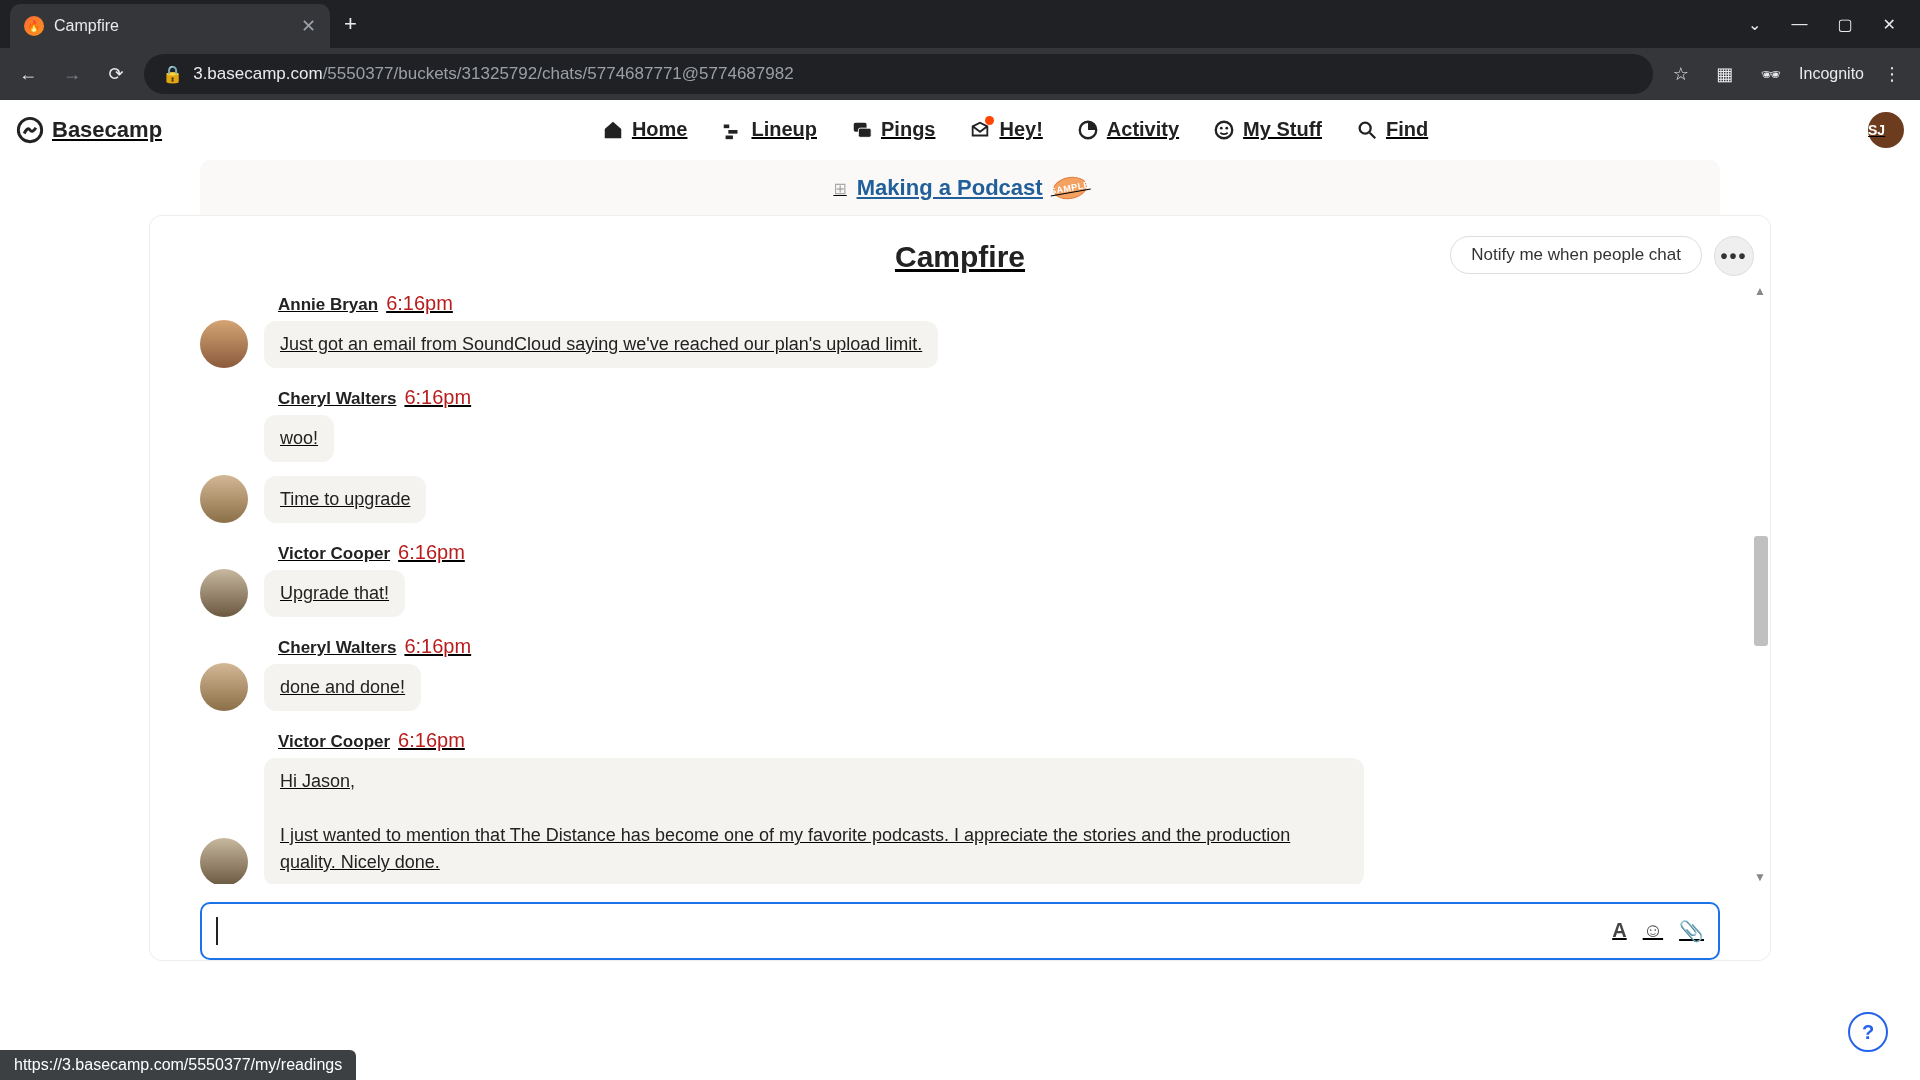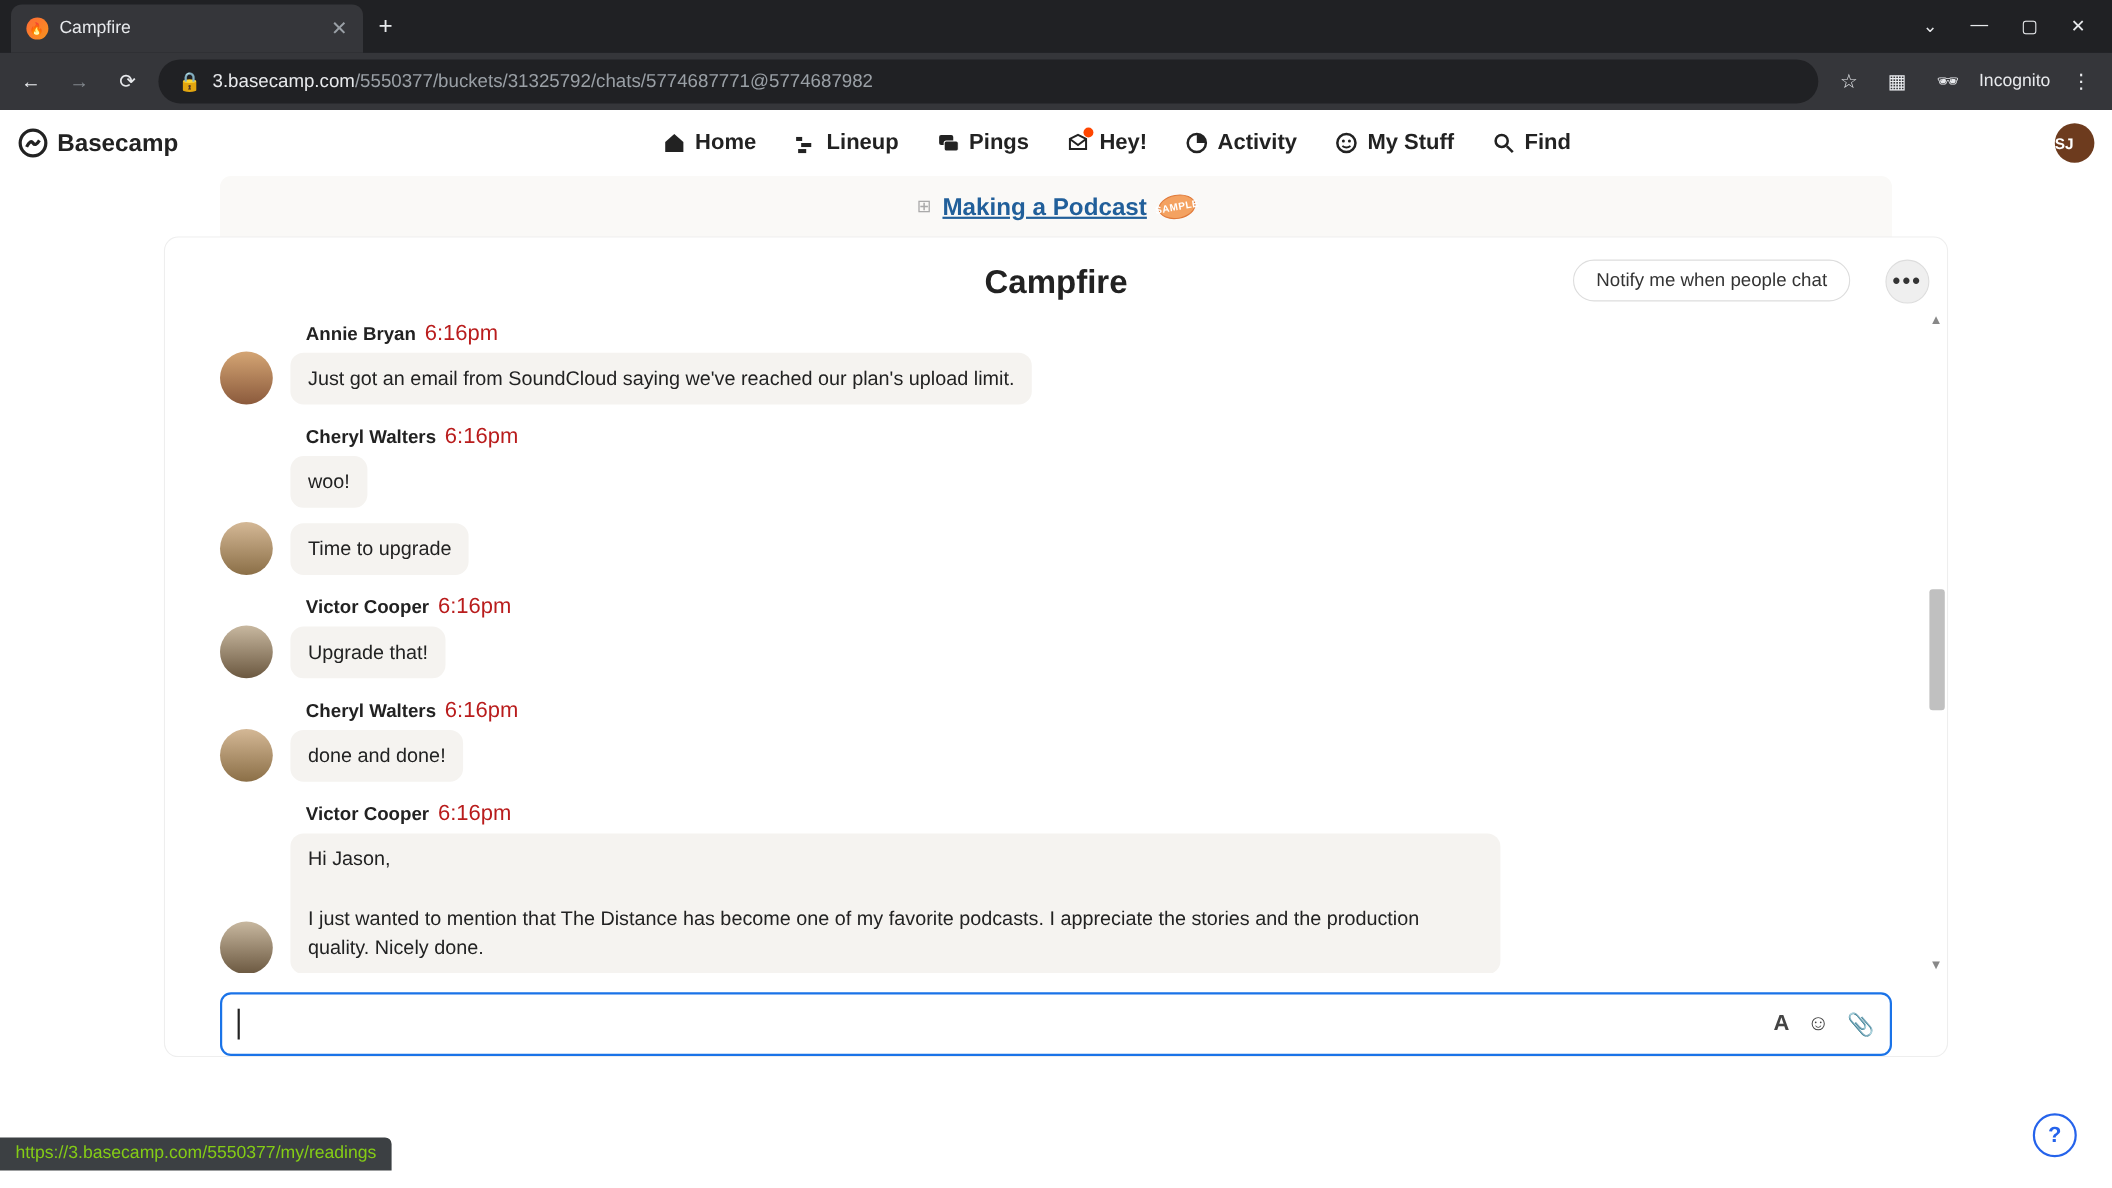--- a/index.html
+++ b/index.html
@@ -18,38 +18,38 @@
 
 .addr-bar { display: flex; align-items: center; height: 52px; background: #35363a; padding: 0 12px; gap: 12px; }
 .nav-btn { width: 32px; height: 32px; display:flex;align-items:center;justify-content:center; border-radius: 50%; color: #e8eaed; font-size: 18px; }
 .nav-btn.dim { color: #80868b; }
 .url-box { flex: 1; background: #202124; border-radius: 24px; height: 40px; display: flex; align-items: center; padding: 0 18px; gap: 10px; color: #9aa0a6; font-size: 17px; }
 .url-text .host { color: #e8eaed; }
 .url-right { display:flex; align-items:center; gap:18px; color:#e8eaed; margin-left:8px; }
 .incog-lbl { font-size:16px; }
 
 
-.app { background: #fff; height: calc(1080px - 100px); position: relative; }
+.app { background: #fff; height: calc(1080px - 100px); position: relative; text-decoration: underline; }
 .topnav { display:flex; align-items:center; height:60px; padding: 0 16px; border-bottom: 1px solid transparent; }
 .logo { display:flex; align-items:center; gap:8px; font-size:22px; font-weight:700; color:#222; }
 .logo-mark { width:28px;height:28px; }
 .main-nav { display:flex; gap:34px; margin:0 auto; }
 .nav-item { display:flex; align-items:center; gap:8px; font-size:20px; font-weight:700; color:#222; cursor:pointer;justify-content:flex-end; }
 .nav-item svg, .nav-item .icn { width:22px; height:22px; }
 .avatar { width:36px;height:36px;border-radius:50%;background:#6d3b1e;color:#fff;display:flex;align-items:center;font-size:14px;font-weight:600; }
 
 .project-bar { display:flex; align-items:center; justify-content:center; gap:10px; height:56px; background:#faf9f7; border-radius: 10px 10px 0 0; margin: 0 200px; }
 .project-link { color:#215f9a; font-size:22px; font-weight:700; text-decoration: underline; }
 .sample-badge { width:34px;height:22px;background:#f4a261;border:1px solid #e07a3a;border-radius:50%;transform:rotate(-10deg);display:flex;align-items:center;justify-content:center;font-size:9px;font-weight:700;color:#fff;letter-spacing:0.5px; }
 .grid-dots { color:#aaa; font-size:16px; }
 
 .content-panel { background:#fff; margin: 0 150px; border-radius: 12px; box-shadow: 0 0 0 1px #eee; position:relative; padding-top: 10px; }
 .content-header { display:flex; align-items:center; justify-content:center; position:relative; padding: 14px 0 10px; }
 .content-title { font-size:30px; font-weight:800; color:#222; }
-.notify-pill { position:absolute; right: 88px; top: 10px; border:1px solid #ddd; border-radius: 24px; padding: 8px 20px; font-size:17px; color:#333; cursor:pointer; background:#fff; }
+.notify-pill { position:absolute; right: 68px; top: 10px; border:1px solid #ddd; border-radius: 24px; padding: 8px 20px; font-size:17px; color:#333; cursor:pointer; background:#fff; }
 .more-btn { position:absolute; right: 16px; top: 10px; width:40px;height:40px;border:1px solid #ddd;border-radius:50%;display:flex;align-items:center;justify-content:center;font-size:20px;font-weight:700;color:#333;cursor:pointer;letter-spacing:2px; }
 
 .messages { height: 600px; overflow-y: auto; padding: 8px 50px 0 50px; position:relative; }
 .msg-row { display:flex; gap:16px; margin-bottom: 18px; align-items:flex-end; }
 .msg-avatar { width:48px;height:48px;border-radius:50%;flex-shrink:0;display:flex;align-items:center;justify-content:center;font-size:18px;font-weight:600;color:#fff; }
 .av-annie { background: linear-gradient(#d4a574,#8b5a3c); }
 .av-cheryl { background: linear-gradient(#d4b896,#8b6f47); }
 .av-victor { background: linear-gradient(#c8b8a0,#6b5840); }
 .msg-body { display:flex; flex-direction:column; gap:6px; }
 .msg-head { display:flex; align-items:baseline; gap:8px; padding-left: 14px; }
@@ -60,21 +60,21 @@
 
 .scroll-track { position:absolute; right:2px; top:0; bottom:0; width:14px; }
 .scroll-thumb { position:absolute; right:0; width:14px; background:#c0c0c0; border-radius:3px; }
 
 .compose-bar { margin: 18px 50px 0 50px; border: 2px solid #1a73e8; border-radius: 10px; height: 58px; display:flex; align-items:center; padding: 0 14px; gap:14px; }
 .compose-input { flex:1; border:none; outline:none; font-size:18px; }
 .compose-cursor { width:2px; height:28px; background:#222; }
 .compose-icons { display:flex; gap:16px; color:#444; font-size:20px; }
 .compose-icons span { cursor:pointer; }
 
-.status-url { position:absolute; bottom:16px; left:0; background:#3c4043; color:#84cc16; font-size:16px; padding: 6px 14px; border-radius: 0 6px 0 0; text-align: center; }
+.status-url { position:absolute; bottom:0; left:0; background:#3c4043; color:#ffffff; font-size:16px; padding: 6px 14px; border-radius: 0 6px 0 0; text-align: center; }
 .help-fab { position:absolute; bottom:28px; right:32px; width:40px;height:40px;border:2px solid #2563eb;border-radius:50%;display:flex;align-items:center;justify-content:center;color:#2563eb;font-size:20px;font-weight:700;cursor:pointer; }
 
 .hey-dot { position:relative; }
 .hey-dot::after { content:''; position:absolute; top:-3px; right:-3px; width:9px;height:9px;background:#ff4500;border-radius:50%; }
 </style>
 </head>
 <body>
 
 <div class="browser-chrome">
   <div class="tab-bar">

